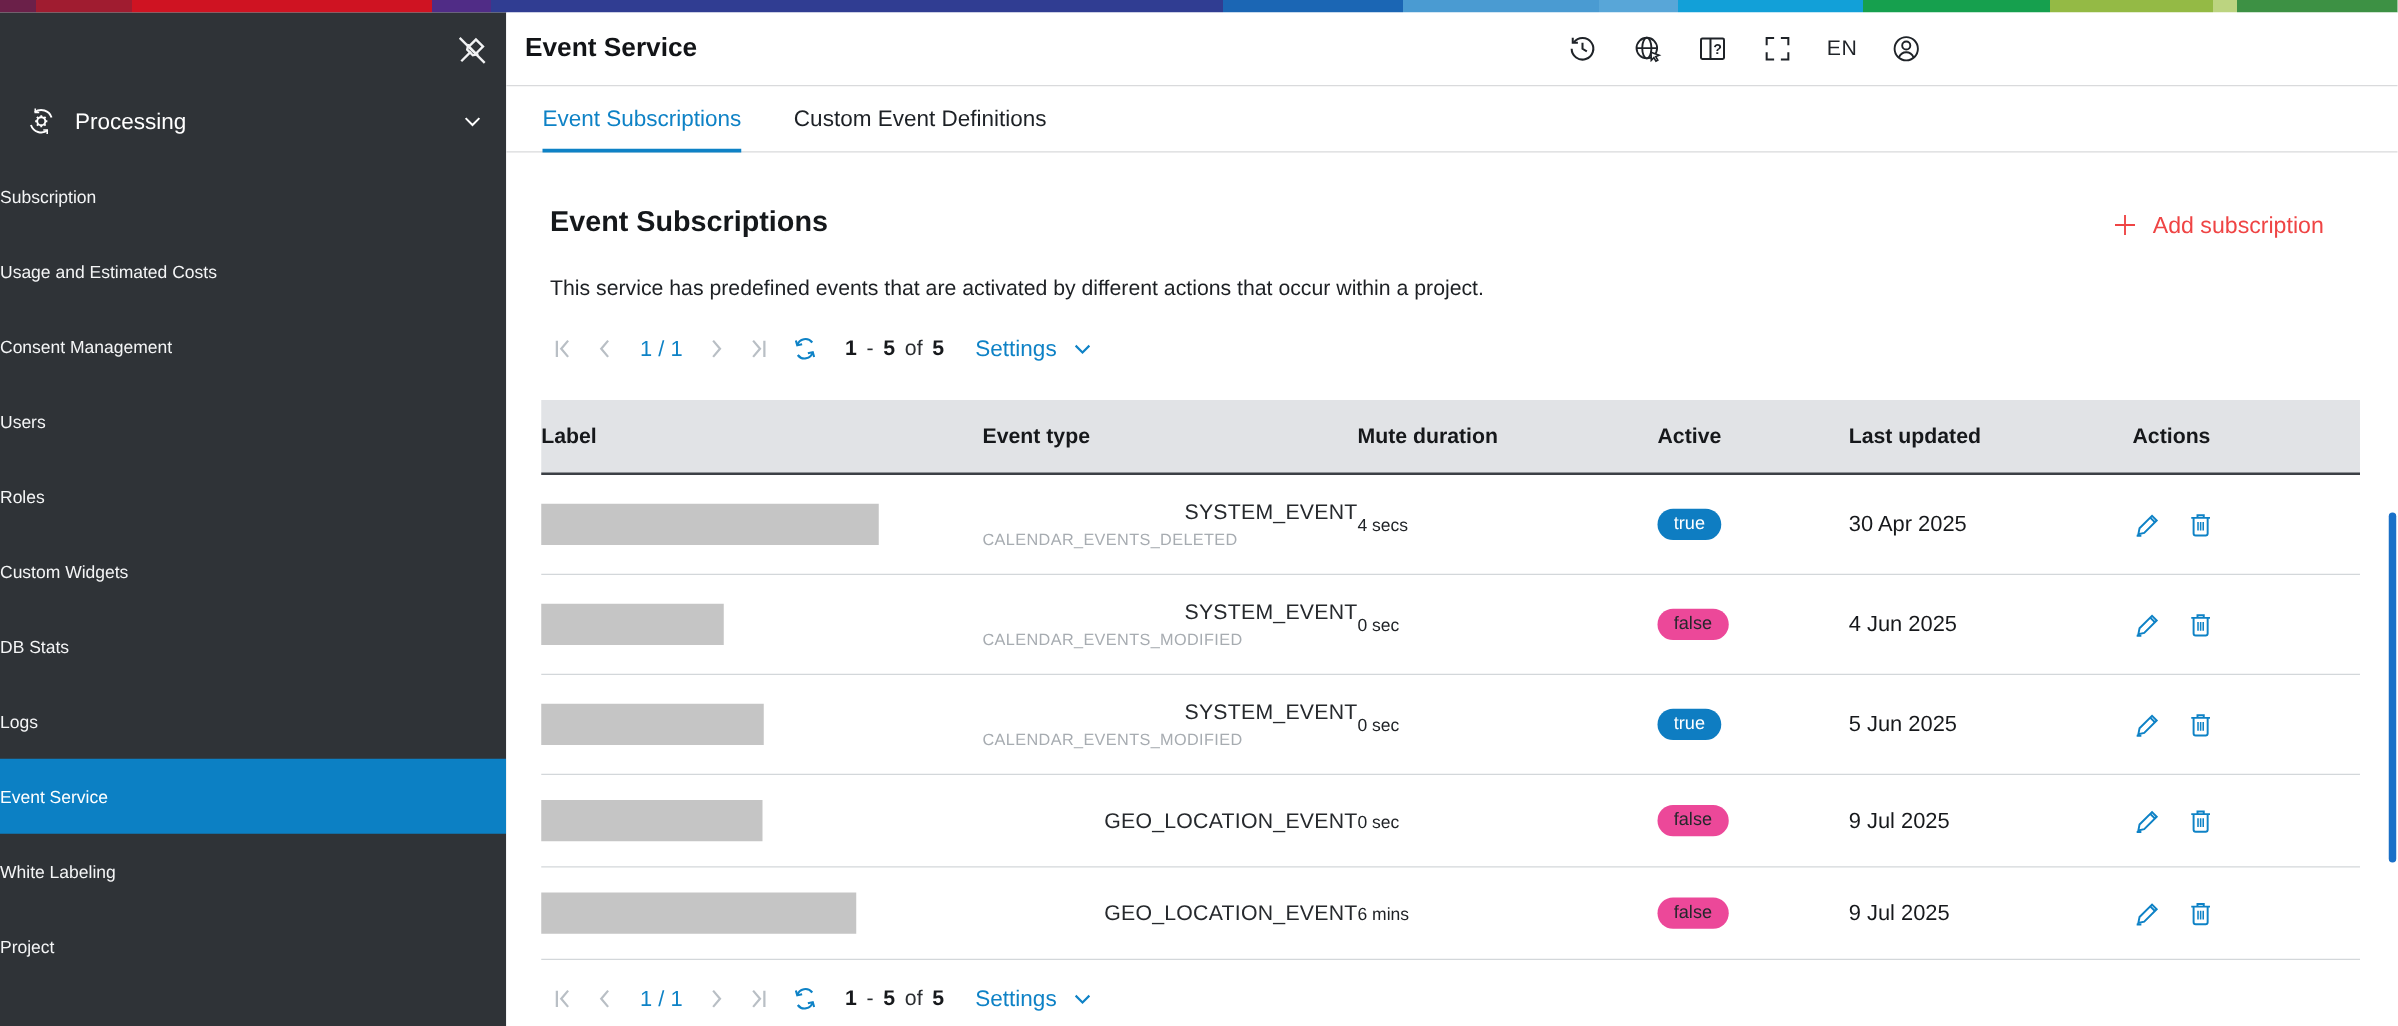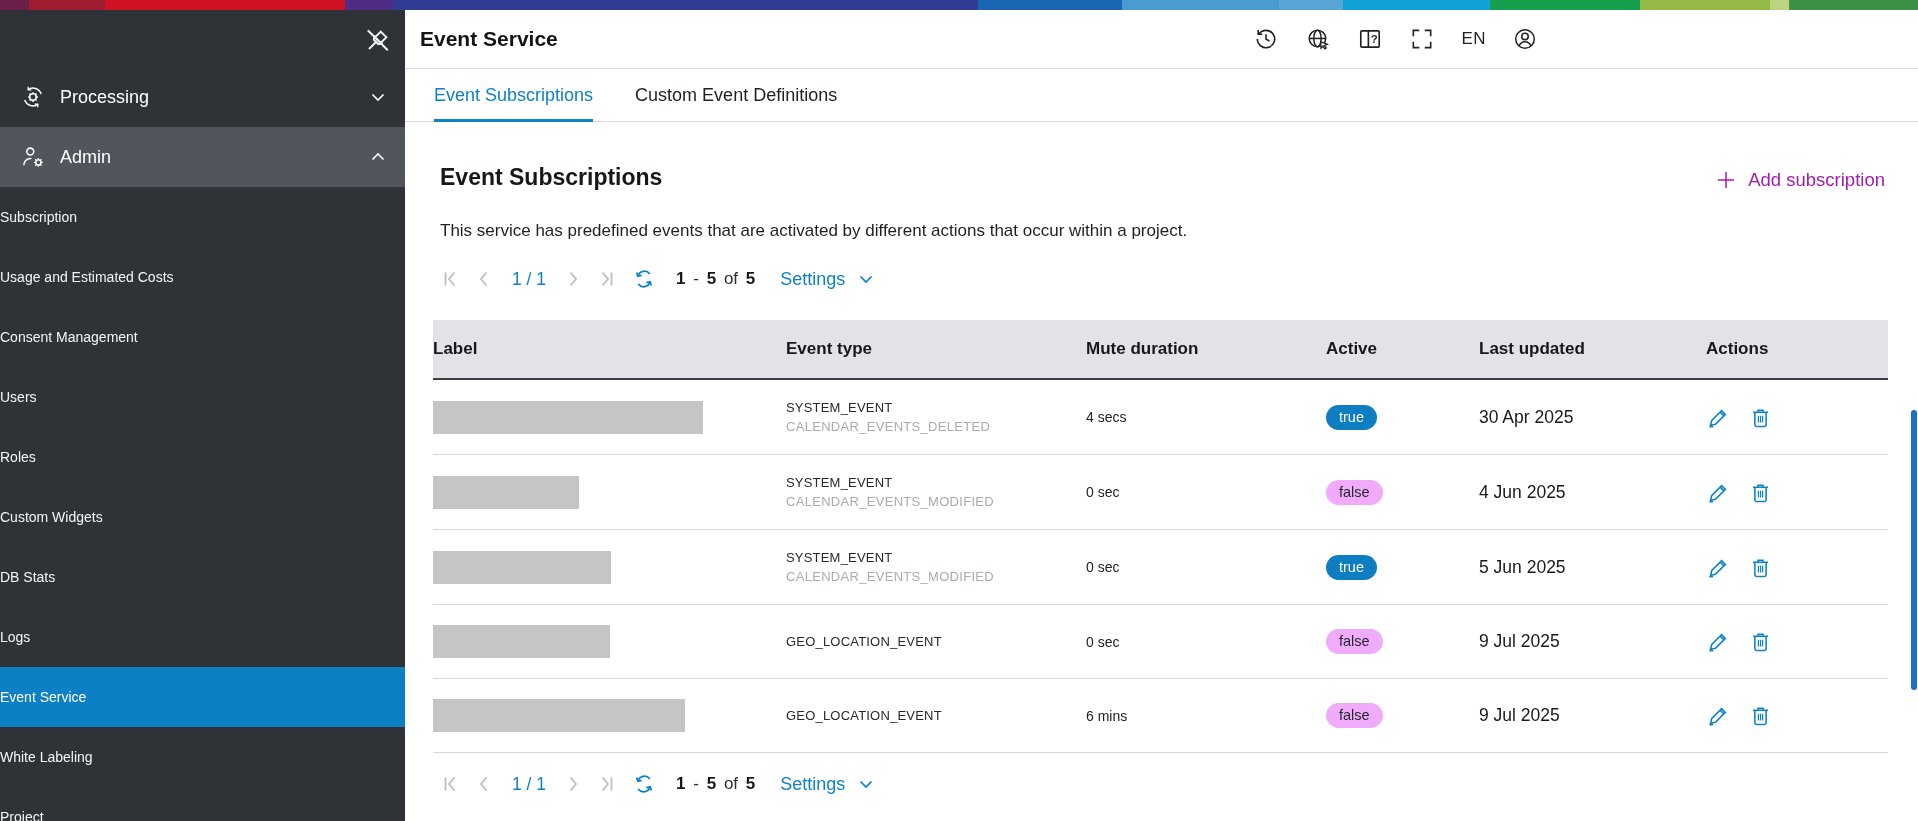--- a/index.html
+++ b/index.html
@@ -37,22 +37,22 @@
   .hicon{width:26px;height:26px;cursor:pointer;}
   .lang{font-size:17px;letter-spacing:.5px;cursor:pointer;}
 
   .tabbar{height:52px;border-bottom:1px solid #d9dadc;display:flex;align-items:stretch;padding-left:29px;gap:42px;}
   .tab{font-size:18px;display:flex;align-items:center;position:relative;color:#1d2126;cursor:pointer;}
   .tab.active{color:#0e82c6;}
   .tab.active::after{content:"";position:absolute;left:0;right:0;bottom:-1px;height:3px;background:#0e82c6;}
 
   .content{padding:42px 0 0 35px;position:relative;}
   .content h2{font-size:23px;margin:0;color:#15181b;font-weight:bold;}
-  .add-btn{position:absolute;right:33px;top:46px;display:flex;align-items:center;gap:10px;
-           color:#a21caf;font-size:18.5px;cursor:pointer;}
+  .add-btn{position:absolute;right:59px;top:46px;display:flex;align-items:center;gap:10px;
+           color:#ef4444;font-size:18.5px;cursor:pointer;}
   .add-btn .plus{width:24px;height:24px;}
   .desc{margin-top:30px;font-size:17px;color:#1d2024;}
 
   
   .pager{display:flex;align-items:center;margin-top:23px;height:30px;font-size:17px;}
   .pg-btn{width:22px;height:22px;color:#b9bfc5;margin-right:11px;cursor:pointer;}
   .pg-page{color:#0e82c6;margin:0 16px 0 6px;font-size:17.5px;cursor:pointer;}
   .pg-refresh{width:24px;height:24px;color:#0e82c6;margin:0 6px 0 4px;cursor:pointer;}
   .pg-range{margin-left:14px;color:#17191c;}
   .pg-range b{font-weight:bold;}
@@ -61,27 +61,27 @@
   .pg-settings .chev{width:20px;height:20px;}
 
   
   .table{margin-top:26px;margin-left:-7px;width:1455px;}
   .trow{display:grid;grid-template-columns:353px 300px 240px 153px 227px 1fr;
         align-items:center;border-bottom:1px solid #d3d7da;}
   .thead{background:#e1e3e6;border-bottom:2px solid #3c4045;height:58px;
          font-weight:bold;font-size:17px;color:#16181b;}
   .tbody-row{padding-top:20px;padding-bottom:20px;}
   .redacted{height:33px;background:#c5c5c5;}
-  .evt-main{font-size:13px;color:#26292d;letter-spacing:.2px;}
+  .evt-main{font-size:17px;color:#26292d;letter-spacing:.2px;text-align:right;}
   .evt-sub{font-size:13px;color:#a7acb1;margin-top:4px;letter-spacing:.3px;}
   .evt-sub:empty{display:none;}
   .mute{font-size:14px;color:#202327;}
   .pill{display:inline-block;padding:2px 13px;border-radius:13px;font-size:14.5px;line-height:21px;}
   .pill.val-true{background:#0e7dc2;color:#fff;}
-  .pill.val-false{background:#f0abfc;color:#24282c;}
+  .pill.val-false{background:#ec4899;color:#24282c;}
   .date{font-size:17.5px;color:#17191c;}
   .act-icons{display:flex;gap:17px;color:#0e82c6;}
   .aicon{width:25px;height:25px;cursor:pointer;}
 
   .scroll-thumb{position:absolute;left:1911px;top:410px;width:6px;height:280px;
                 background:#1a70c8;border-radius:3px;cursor:pointer;}
 </style>
 </head>
 <body>
 
@@ -110,36 +110,20 @@
         </svg>
       </span>
       <span class="lbl">Processing</span>
       <span class="chev">
         <svg viewBox="0 0 22 22" fill="none" stroke="currentColor" stroke-width="1.6">
           <polyline points="5.5,8.5 11,14 16.5,8.5"></polyline>
         </svg>
       </span>
     </div>
 
-    <div class="side-row admin">
-      <span class="s-icon">
-        <svg viewBox="0 0 24 24" fill="none" stroke="currentColor" stroke-width="1.4">
-          <circle cx="9.5" cy="7" r="3.2"></circle>
-          <path d="M3.5 19.5c0-3.4 2.7-6.1 6-6.1h1"></path>
-          <circle cx="17" cy="17" r="2.4"></circle>
-          <path d="M17 13.9v-1M17 21.1v-1M13.9 17h-1M21.1 17h-1M14.8 14.8l-.7-.7M19.9 19.9l-.7-.7M14.8 19.2l-.7.7M19.9 14.1l-.7.7" stroke-width="1.1"></path>
-        </svg>
-      </span>
-      <span class="lbl">Admin</span>
-      <span class="chev">
-        <svg viewBox="0 0 22 22" fill="none" stroke="currentColor" stroke-width="1.6">
-          <polyline points="5.5,13.5 11,8 16.5,13.5"></polyline>
-        </svg>
-      </span>
-    </div>
 
     <div>
 
         <div class="side-child">
           <span>Subscription</span>
         </div>
 
         <div class="side-child">
           <span>Usage and Estimated Costs</span>
         </div>

